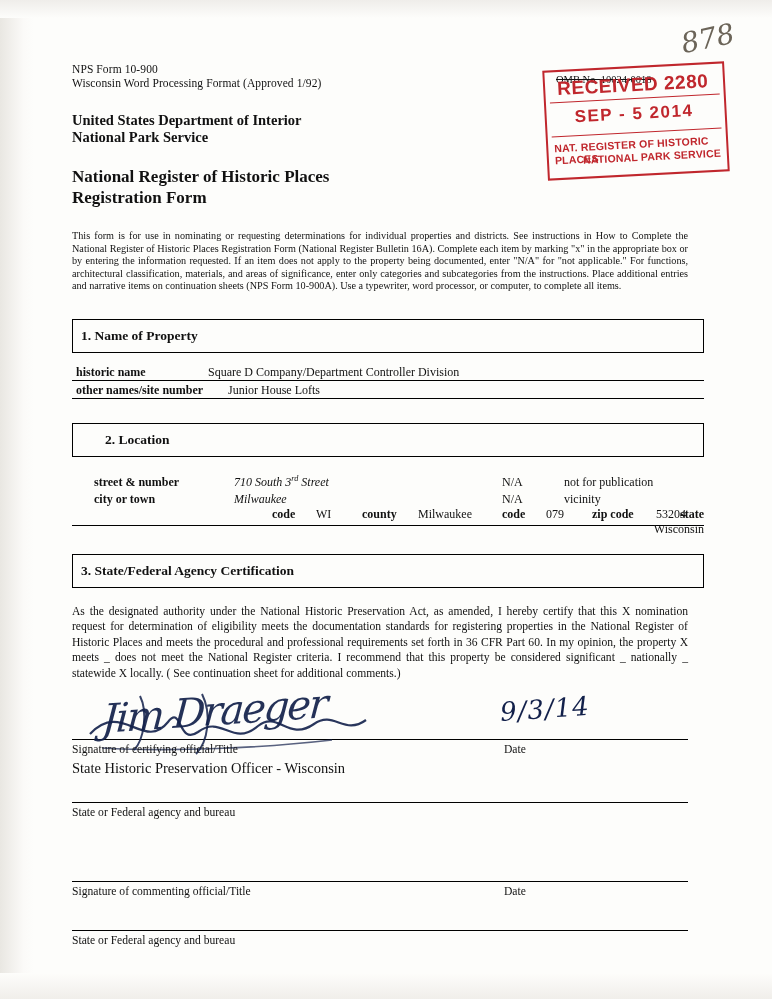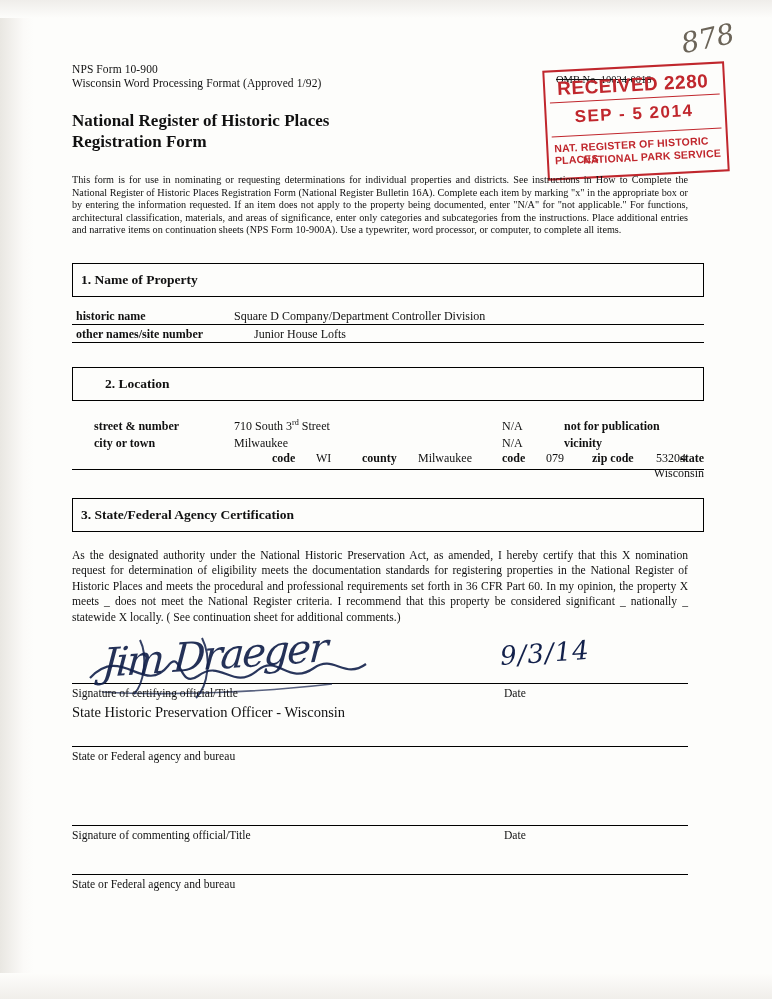--- a/index.html
+++ b/index.html
@@ -91,40 +91,39 @@
   .sec3 { margin-top: 28px; }
 
   
   .namewrap { margin-top: 10px; padding-left: 0px; }
   .rowline {
     border-bottom: 1px solid #000;
     display: flex;
     align-items: flex-end;
     height: 17px;
     font-size: 12px;
-    gap: 26px;
   }
   .rowline .lbl { font-weight: bold; width: 132px; padding-left: 4px; }
   .rowline .lbl.wide { width: 152px; }
   .rowline .val { font-weight: normal; }
 
   
   .locwrap { margin-top: 16px; font-size: 12px; }
   .locrow {
     display: flex;
     align-items: flex-end;
     height: 17px;
     border-bottom: 0px;
     position: relative;
   }
   .locrow .lbl { font-weight: bold; padding-left: 22px; }
   .loc-street-lbl { width: 130px; }
-  .loc-val { padding-left: 10px; }
+  .loc-val { padding-left: 10px; font-style: italic; }
   .na-col { position: absolute; left: 430px; }
-  .nb-col { position: absolute; left: 492px; font-weight: bold; }
+  .nb-col { position: absolute; left: 492px; font-weight: normal; }
   .underline-full {
     border-bottom: 1px solid #000;
     width: 100%;
   }
   .locrow3 { display:flex; align-items:flex-end; height:17px; position:relative;flex-direction:column; }
   .locrow3 .seg-lbl { font-weight: bold; }
 
   
   .certtext {
     margin-top: 16px;
@@ -318,20 +317,24 @@
     <div class="date">SEP - 5 2014</div>
     <div class="l3">NAT. REGISTER OF HISTORIC PLACES</div>
     <div class="l4">NATIONAL PARK SERVICE</div>
   </div>
 
   <div class="content">
 
     <div class="hdr-small">NPS Form 10-900</div>
     <div class="hdr-small">Wisconsin Word Processing Format (Approved 1/92)</div>
 
+    <div class="agency">
+      <div>United States Department of Interior</div>
+      <div>National Park Service</div>
+    </div>
 
     <div class="title">
       <div>National Register of Historic Places</div>
       <div>Registration Form</div>
     </div>
 
     <div class="instructions">This form is for use in nominating or requesting determinations for individual properties and districts. See instructions in How to Complete the National Register of Historic Places Registration Form (National Register Bulletin 16A). Complete each item by marking "x" in the appropriate box or by entering the information requested. If an item does not apply to the property being documented, enter "N/A" for "not applicable." For functions, architectural classification, materials, and areas of significance, enter only categories and subcategories from the instructions. Place additional entries and narrative items on continuation sheets (NPS Form 10-900A). Use a typewriter, word processor, or computer, to complete all items.</div>
 
     <div class="section-bar sec1">1.  Name of Property</div>
     <div class="namewrap">

